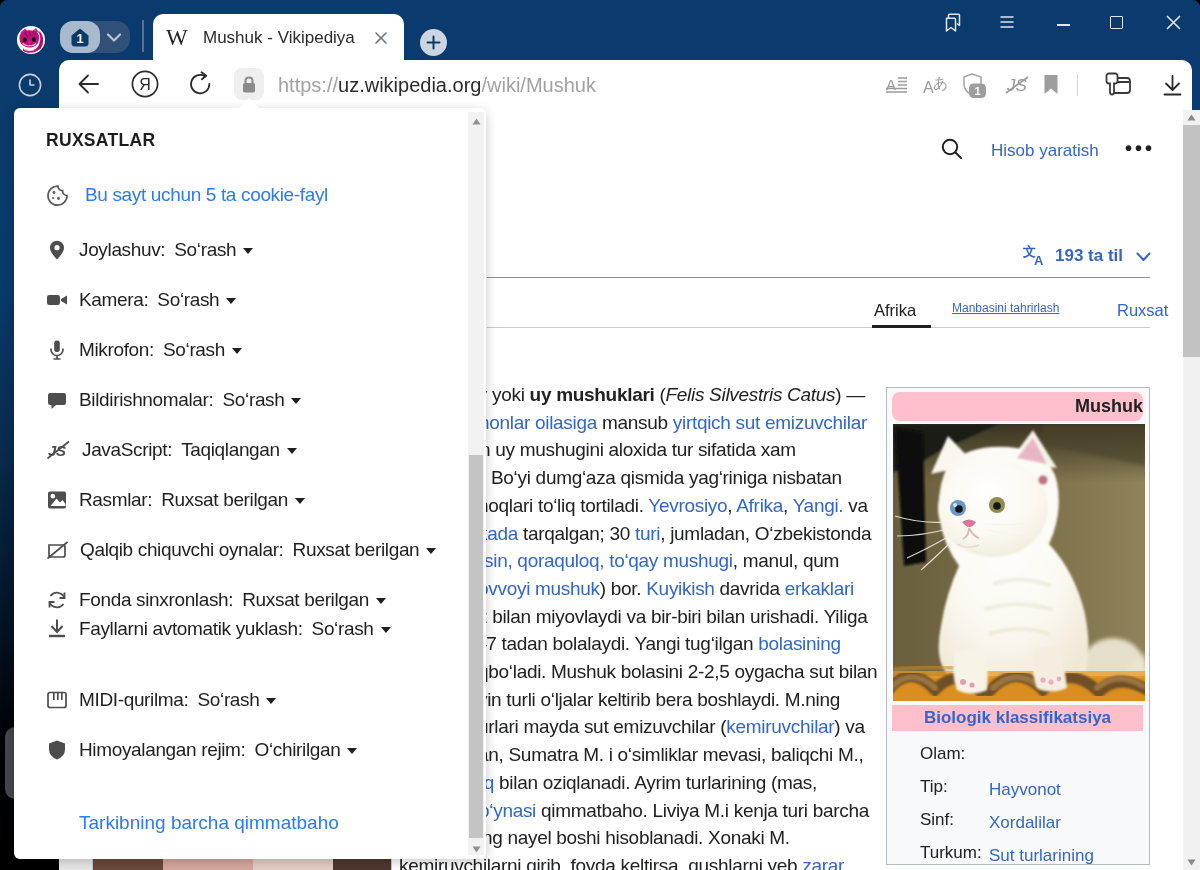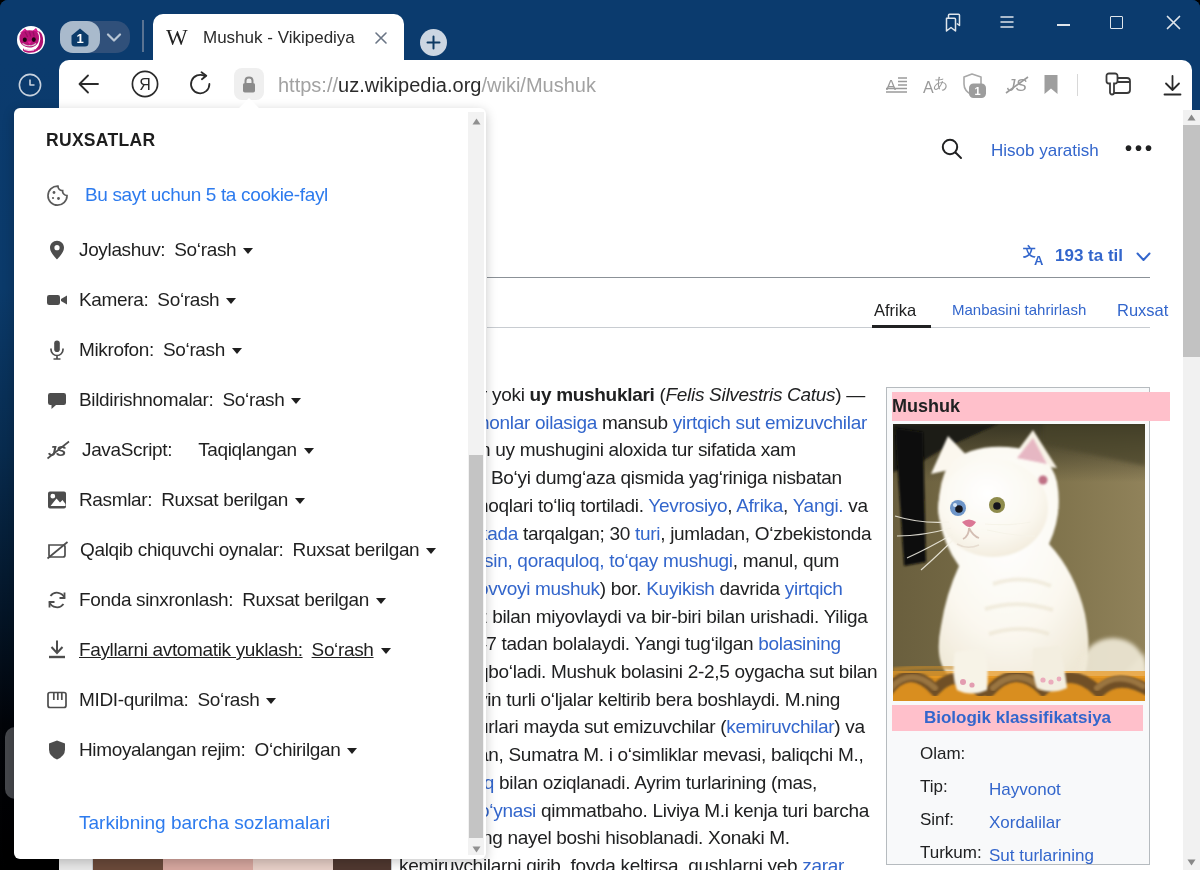--- a/index.html
+++ b/index.html
@@ -167,54 +167,54 @@
     <text x="0" y="12" font-size="13" font-weight="bold" fill="#3366cc" font-family="Liberation Sans">文</text>
     <text x="11" y="21" font-size="13" font-weight="bold" fill="#3366cc" font-family="Liberation Sans">A</text>
   </svg>
   <div class="abs" style="left:1055px;top:246px;font-size:17px;font-weight:bold;color:#3366cc;z-index:5;">193 ta til</div>
   <svg class="abs" style="left:1136px;top:252px;z-index:5;" width="15" height="10" viewBox="0 0 15 10">
     <path d="M1.5 1.5 L7.5 8 L13.5 1.5" stroke="#3366cc" stroke-width="2" fill="none" stroke-linecap="round" stroke-linejoin="round"></path>
   </svg>
   <div class="abs" style="left:487px;top:277px;width:663px;height:1px;background:#8b9197;z-index:5;"></div>
 
   <div class="abs" style="left:874px;top:300.5px;font-size:16.5px;color:#202122;z-index:5;">Afrika</div>
-  <div class="abs" style="left:952px;top:300.5px;font-size:15px;color:#3366cc;z-index:5;">Manbasini tahrirlash</div>
+  <div class="abs" style="left:952px;top:300.5px;font-size:12px;color:#3366cc;z-index:5;text-decoration:underline;">Manbasini tahrirlash</div>
   <div class="abs" style="left:1117px;top:300.5px;font-size:16.5px;color:#3366cc;z-index:5;">Ruxsat</div>
   <div class="abs" style="left:487px;top:326.5px;width:663px;height:1px;background:#c8ccd1;z-index:5;"></div>
   <div class="abs" style="left:872px;top:325px;width:59px;height:3px;background:#202122;z-index:6;"></div>
 
   <div class="art" style="left:481px;top:384.0px;">r yoki <b>uy mushuklari</b> (<i>Felis Silvestris Catus</i>) —</div>
   <div class="art" style="left:479px;top:411.7px;"><span class="wlink">honlar oilasiga</span> mansub <span class="wlink">yirtqich sut emizuvchilar</span></div>
   <div class="art" style="left:480px;top:439.4px;">n uy mushugini aloxida tur sifatida xam</div>
   <div class="art" style="left:481px;top:467.1px;">. Bo‘yi dumg‘aza qismida yag‘riniga nisbatan</div>
   <div class="art" style="left:478px;top:494.8px;">noqlari to‘liq tortiladi. <span class="wlink">Yevrosiyo</span>, <span class="wlink">Afrika</span>, <span class="wlink">Yangi.</span> va</div>
   <div class="art" style="left:478px;top:522.5px;"><span class="wlink">kada</span> tarqalgan; 30 <span class="wlink">turi</span>, jumladan, O‘zbekistonda</div>
   <div class="art" style="left:478px;top:550.2px;"><span class="wlink">rsin, qoraquloq, to‘qay mushugi</span>, manul, qum</div>
-  <div class="art" style="left:478px;top:577.9px;"><span class="wlink">ovvoyi mushuk</span>) bor. <span class="wlink">Kuyikish</span> davrida <span class="wlink">yirtqich</span></div>
+  <div class="art" style="left:478px;top:577.9px;"><span class="wlink">ovvoyi mushuk</span>) bor. <span class="wlink">Kuyikish</span> davrida <span class="wlink">erkaklari</span></div>
   <div class="art" style="left:478px;top:605.6px;">z bilan miyovlaydi va bir-biri bilan urishadi. Yiliga</div>
   <div class="art" style="left:476px;top:633.3px;">–7 tadan bolalaydi. Yangi tug‘ilgan <span class="wlink">bolasining</span></div>
   <div class="art" style="left:478px;top:661.0px;">qbo‘ladi. Mushuk bolasini 2-2,5 oygacha sut bilan</div>
   <div class="art" style="left:478px;top:688.7px;">yin turli o‘ljalar keltirib bera boshlaydi. M.ning</div>
   <div class="art" style="left:478px;top:716.4px;">urlari mayda sut emizuvchilar (<span class="wlink">kemiruvchilar</span>) va</div>
   <div class="art" style="left:478px;top:744.1px;">an, Sumatra M. i o‘simliklar mevasi, baliqchi M.,</div>
   <div class="art" style="left:476px;top:771.8px;"><span class="wlink">liq</span> bilan oziqlanadi. Ayrim turlarining (mas,</div>
   <div class="art" style="left:479px;top:799.5px;"><span class="wlink">o‘ynasi</span> qimmatbaho. Liviya M.i kenja turi barcha</div>
   <div class="art" style="left:478px;top:827.2px;">ing nayel boshi hisoblanadi. Xonaki M.</div>
   <div class="art" style="left:399px;top:854.9px;">kemiruvchilarni qirib, foyda keltirsa, qushlarni yeb <span class="wlink">zarar</span></div>
 
   <div class="abs" style="left:59px;top:845px;width:33px;height:25px;background:#e9e9e9;z-index:4;"></div>
   <div class="abs" style="left:92px;top:856px;width:300px;height:14px;background:#b8a090;border:1px solid #c8ccd1;z-index:4;">
     <div class="abs" style="left:0;top:0;width:70px;height:14px;background:#6b4a3a;"></div>
     <div class="abs" style="left:70px;top:0;width:90px;height:14px;background:#d8a8a0;"></div>
     <div class="abs" style="left:160px;top:0;width:80px;height:14px;background:#e8d0c8;"></div>
     <div class="abs" style="left:240px;top:0;width:58px;height:14px;background:#503830;"></div>
   </div>
 
   <div class="abs" style="left:886px;top:387px;width:264px;height:478px;border:1px solid #b6bbbf;background:#f8f9fa;z-index:5;"></div>
-  <div class="abs" style="left:892px;top:392px;width:278px;height:29px;background:#ffc0cb;z-index:6;text-align:left;font-size:18px;font-weight:bold;color:#202122;line-height:29px;">Mushuk</div>
+  <div class="abs" style="left:892px;top:392px;width:251px;height:29px;background:#ffc0cb;z-index:6;text-align:right;font-size:18px;font-weight:bold;color:#202122;line-height:29px;border-radius:8px;">Mushuk</div>
   <div class="abs" style="left:892px;top:705px;width:251px;height:26px;background:#ffc0cb;z-index:6;text-align:center;font-size:17px;font-weight:bold;color:#3366cc;line-height:26px;">Biologik klassifikatsiya</div>
   <div class="abs" style="left:920px;top:737px;font-size:17px;color:#202122;z-index:6;line-height:33px;">Olam:<br>Tip:<br>Sinf:<br>Turkum:</div>
   <div class="abs" style="left:989px;top:773px;font-size:17px;z-index:6;line-height:33px;"><span class="wlink">Hayvonot</span><br><span class="wlink">Xordalilar</span><br><span class="wlink">Sut turlarining</span><br><span class="wred">Carnivora</span></div>
 
   <svg class="abs" style="left:893px;top:424px;z-index:6;" width="252" height="277" viewBox="0 0 252 277">
     <defs>
       <linearGradient id="bg1" x1="0" y1="0" x2="1" y2="0">
         <stop offset="0" stop-color="#6A5F3E"></stop>
           <stop offset=".55" stop-color="#7C7049"></stop>
           <stop offset="1" stop-color="#90825A"></stop>
@@ -344,21 +344,21 @@
     <svg width="22" height="22" viewBox="0 0 22 22">
         <path d="M2 6.2 Q2 4 4.2 4 H17.8 Q20 4 20 6.2 V13.8 Q20 16 17.8 16 H10 L5.5 20 V16 H4.2 Q2 16 2 13.8 Z" fill="#4d4d4d"></path>
       </svg>
     Bildirishnomalar:<span style="margin-left:9px;">So‘rash</span><span class="tri"></span>
   </div>
   <div class="prow" style="top:329px;">
     <svg width="25" height="22" viewBox="0 0 25 22">
         <text x="2" y="17" font-size="15" font-style="italic" font-weight="bold" fill="#4d4d4d" font-family="Liberation Sans">JS</text>
         <path d="M1.5 19.5 L23 2.5" stroke="#4d4d4d" stroke-width="1.6"></path>
       </svg>
-    JavaScript:<span style="margin-left:26px;">Taqiqlangan</span><span class="tri"></span>
+    JavaScript:<span style="margin-left:9px;">Taqiqlangan</span><span class="tri"></span>
   </div>
   <div class="prow" style="top:379px;">
     <svg width="22" height="22" viewBox="0 0 22 22">
         <path d="M2 4.5 Q2 2.5 4 2.5 H18 Q20 2.5 20 4.5 V17.5 Q20 19.5 18 19.5 H4 Q2 19.5 2 17.5 Z M6.8 9.6 a2.4 2.4 0 1 0 0-4.8 a2.4 2.4 0 0 0 0 4.8 Z M4.5 17 L10.5 9.5 L14 13.5 L16.5 11 L19.5 15 V17 Z" fill="#4d4d4d" fill-rule="evenodd"></path>
       </svg>
     Rasmlar:<span style="margin-left:9px;">Ruxsat berilgan</span><span class="tri"></span>
   </div>
   <div class="prow" style="top:429px;">
     <svg width="23" height="22" viewBox="0 0 23 22">
         <path d="M3 6 H17 Q19 6 19 8 V16 Q19 18 17 18 H5 Q3 18 3 16 Z" stroke="#4d4d4d" stroke-width="1.7" fill="none"></path>
@@ -367,41 +367,41 @@
     Qalqib chiquvchi oynalar:<span style="margin-left:9px;">Ruxsat berilgan</span><span class="tri"></span>
   </div>
   <div class="prow" style="top:479px;justify-content:space-between;">
     <svg width="22" height="22" viewBox="0 0 22 22">
         <path d="M4.5 7 A8 8 0 0 1 18.5 9 M17.5 15 A8 8 0 0 1 3.5 13" stroke="#4d4d4d" stroke-width="1.8" fill="none"></path>
         <path d="M18.5 3.5 V9 H13.5" stroke="#4d4d4d" stroke-width="1.8" fill="none"></path>
         <path d="M3.5 18.5 V13 H8.5" stroke="#4d4d4d" stroke-width="1.8" fill="none"></path>
       </svg>
     Fonda sinxronlash:<span style="margin-left:9px;">Ruxsat berilgan</span><span class="tri"></span>
   </div>
-  <div class="prow" style="top:529px;text-decoration:underline;">
+  <div class="prow" style="top:508px;">
     <svg width="22" height="22" viewBox="0 0 22 22">
         <path d="M11 1.5 V13 M5.5 8 L11 14 L16.5 8" stroke="#4d4d4d" stroke-width="2" fill="none"></path>
         <path d="M3 18 H19" stroke="#4d4d4d" stroke-width="2.4"></path>
       </svg>
     Fayllarni avtomatik yuklash:<span style="margin-left:9px;">So‘rash</span><span class="tri"></span>
   </div>
   <div class="prow" style="top:579px;">
     <svg width="22" height="22" viewBox="0 0 22 22">
         <rect x="2" y="3.5" width="18" height="15" rx="2" stroke="#4d4d4d" stroke-width="1.7" fill="none"></rect>
         <path d="M7.8 3.5 V11 M11.8 3.5 V11 M15.8 3.5 V11" stroke="#4d4d4d" stroke-width="1.7"></path>
       </svg>
     MIDI-qurilma:<span style="margin-left:9px;">So‘rash</span><span class="tri"></span>
   </div>
   <div class="prow" style="top:629px;">
     <svg width="22" height="22" viewBox="0 0 22 22">
         <path d="M11 1.5 L19 4.5 V10.5 Q19 17 11 20.5 Q3 17 3 10.5 V4.5 Z" fill="#4d4d4d"></path>
       </svg>
     Himoyalangan rejim:<span style="margin-left:9px;">O‘chirilgan</span><span class="tri"></span>
   </div>
-  <div class="abs pblue" style="left:65px;top:704px;font-size:19px;">Tarkibning barcha sozlamalari</div>
+  <div class="abs pblue" style="left:65px;top:704px;font-size:19px;">Tarkibning barcha qimmatbaho</div>
   <div id="pscroll">
     <div class="abs" style="left:1px;top:343px;width:14px;height:383px;background:#c4c4c4;"></div>
     <svg class="abs" style="left:4px;top:6px;" width="9" height="7" viewBox="0 0 9 7">
         <path d="M4.5 0.5 L8.5 6.5 H0.5 Z" fill="#909090"></path>
       </svg>
     <svg class="abs" style="left:4px;top:734px;" width="9" height="7" viewBox="0 0 9 7">
         <path d="M4.5 6.5 L8.5 0.5 H0.5 Z" fill="#909090"></path>
       </svg>
   </div>
 </div>

